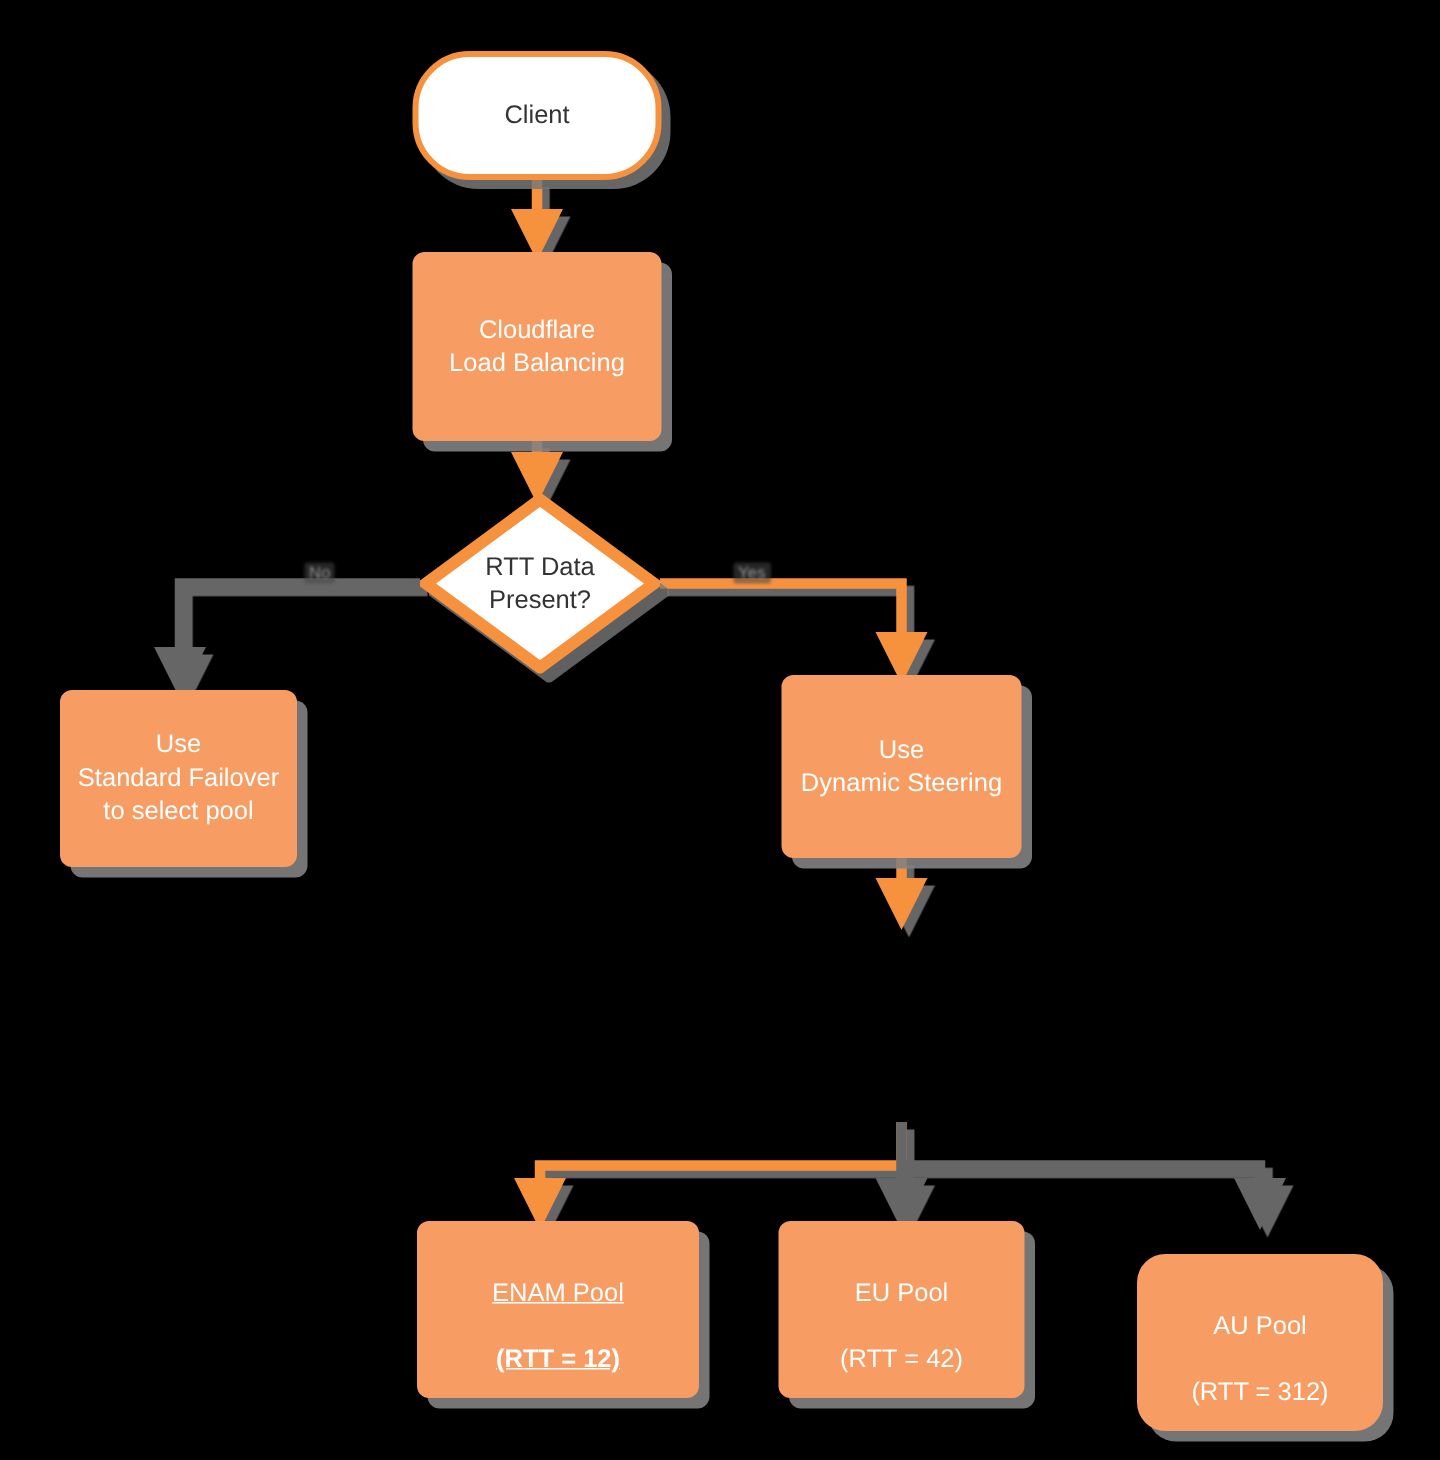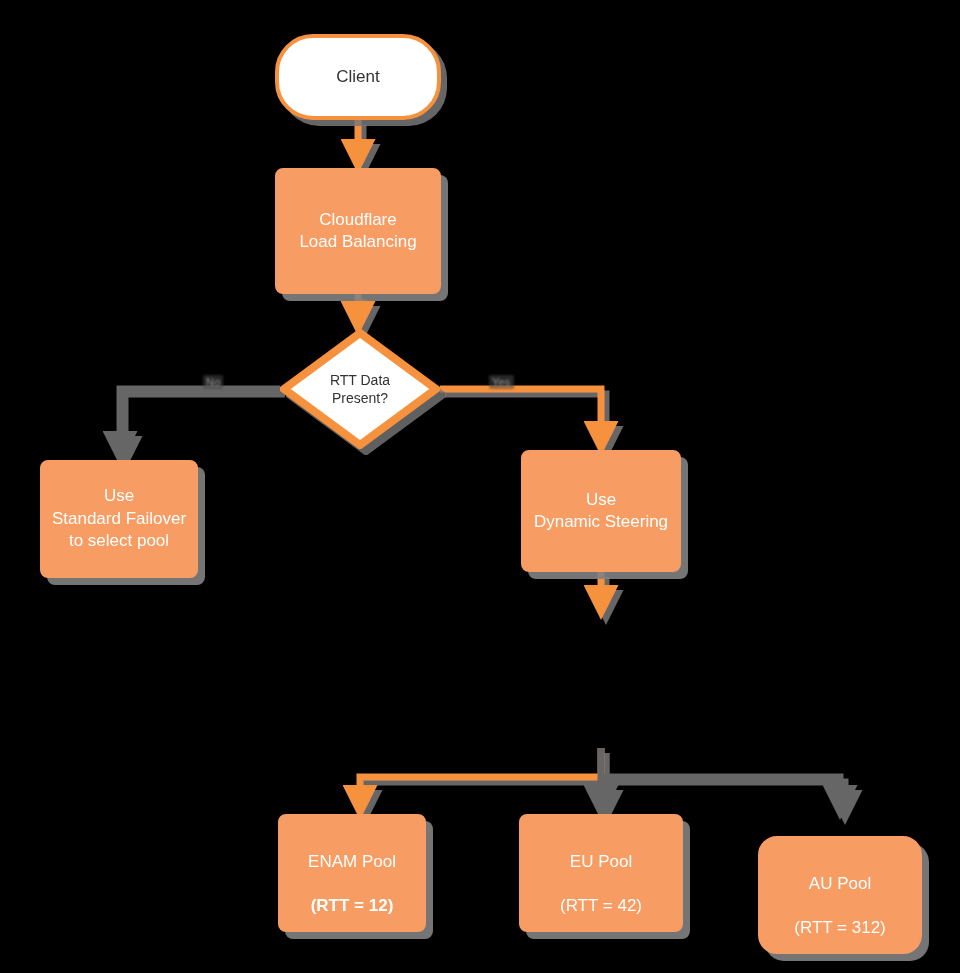--- a/index.html
+++ b/index.html
@@ -48,21 +48,21 @@
     border-radius: 8px;
     color: #ffffff;
     font-size: 17px;
     box-shadow: 7px 7px 0 0 rgba(130,130,130,0.9);
   }
   
   .node.decision {
     background: transparent;
     border: none;
     color: #333333;
-    font-size: 14px;
+    font-size: 17px;
     box-shadow: none;
   }
   .diamond-shape {
     position: absolute;
     left: 0;
     top: 0;
     width: 100%;
     height: 100%;
     z-index: 0;
     filter: drop-shadow(6px 6px 0 rgba(120,120,120,0.8));
@@ -153,21 +153,21 @@
 Standard Failover
 to select pool</span>
   </div>
 
   <div class="node process" style="left:521px; top:450px; width:160px; height:122px;">
     <span class="node-label">Use
 Dynamic Steering</span>
   </div>
 
 
-  <div class="node process" style="left:278px; top:814px; width:148px; height:118px;">
+  <div class="node process" style="left:278px; top:814px; width:188px; height:118px;text-decoration:underline;">
     <span class="node-label">
       <span>ENAM Pool</span><br>
       <b>(RTT = 12)</b>
     </span>
   </div>
 
   <div class="node process" style="left:519px; top:814px; width:164px; height:118px;">
     <span class="node-label">
       <span>EU Pool</span><br>
       <span>(RTT = 42)</span>

